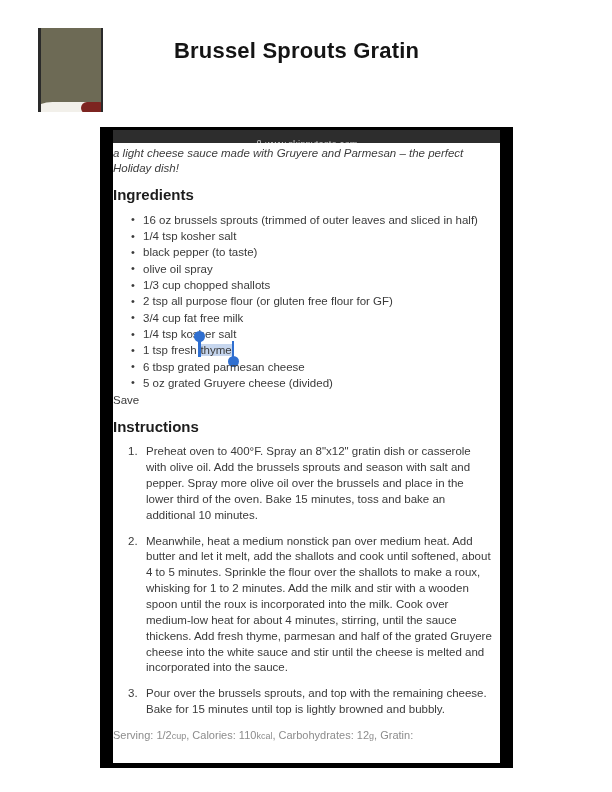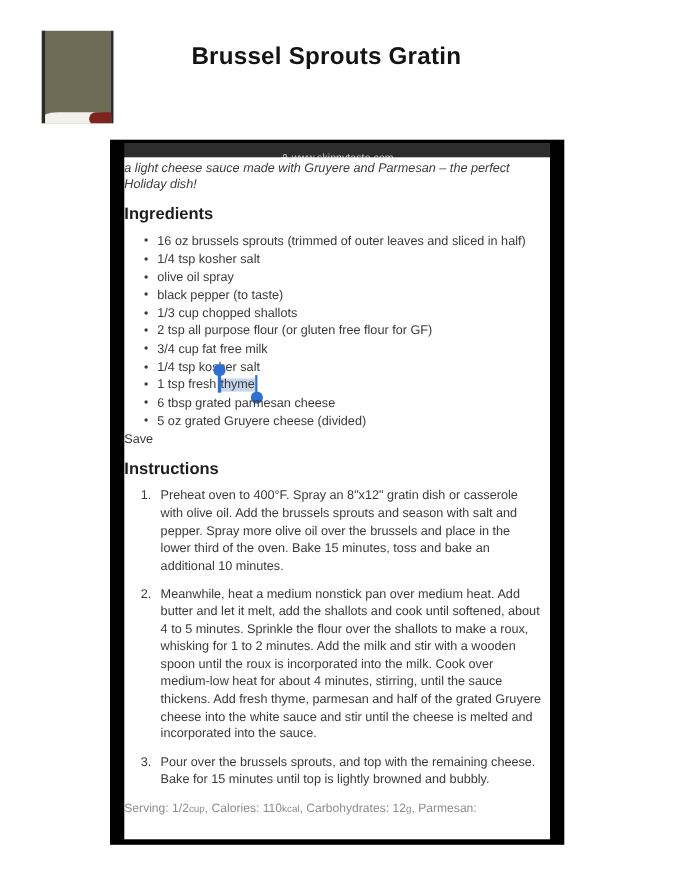--- a/index.html
+++ b/index.html
@@ -290,22 +290,22 @@
   <div id="page-content">
     <div class="content-pad">
 
       <p id="intro">a light cheese sauce made with Gruyere and Parmesan – the perfect Holiday dish!</p>
 
       <h2 class="section-heading">Ingredients</h2>
 
       <ul class="ingredients">
         <li>16 oz brussels sprouts (trimmed of outer leaves and sliced in half)</li>
         <li>1/4 tsp kosher salt</li>
+        <li>black pepper (to taste)</li>
         <li>olive oil spray</li>
-        <li>black pepper (to taste)</li>
         <li>1/3 cup chopped shallots</li>
         <li>2 tsp all purpose flour (or gluten free flour for GF)</li>
         <li>3/4 cup fat free milk</li>
         <li>1/4 tsp kosher salt</li>
 
         <li><span>1 tsp fresh </span><span class="sel-wrap"><span class="sel-caret-left"></span><span class="sel-handle-start"></span><span class="sel-text">thyme</span><span class="sel-caret-right"></span><span class="sel-handle-end"></span></span></li>
 
         <li>6 tbsp grated parmesan cheese</li>
         <li>5 oz grated Gruyere cheese (divided)</li>
       </ul>
@@ -319,19 +319,19 @@
         <li>Meanwhile, heat a medium nonstick pan over medium heat. Add butter and let it melt, add the shallots and cook until softened, about 4 to 5 minutes.  Sprinkle the flour over the shallots to make a roux, whisking for 1 to 2 minutes. Add the milk and stir with a wooden spoon until the roux is incorporated into the milk. Cook over medium-low heat for about 4 minutes, stirring, until the sauce thickens. Add fresh thyme, parmesan and half of the grated Gruyere cheese into the white sauce and stir until the cheese is melted and incorporated into the sauce.</li>
         <li>Pour over the brussels sprouts, and top with the remaining cheese. Bake for 15 minutes until top is lightly browned and bubbly.</li>
       </ol>
 
       <div id="nutrition"><span>Serving:</span>
         <span>1/2</span><span class="unit">cup</span>,
         <span>Calories:</span>
         <span>110</span><span class="unit">kcal</span>,
         <span>Carbohydrates:</span>
         <span>12</span><span class="unit">g</span>,
-        <span>Parmesan:</span></div>
+        <span>Gratin:</span></div>
 
       <div id="nutrition-cut"></div>
 
     </div>
   </div>
 </div>
 
 </body></html>

